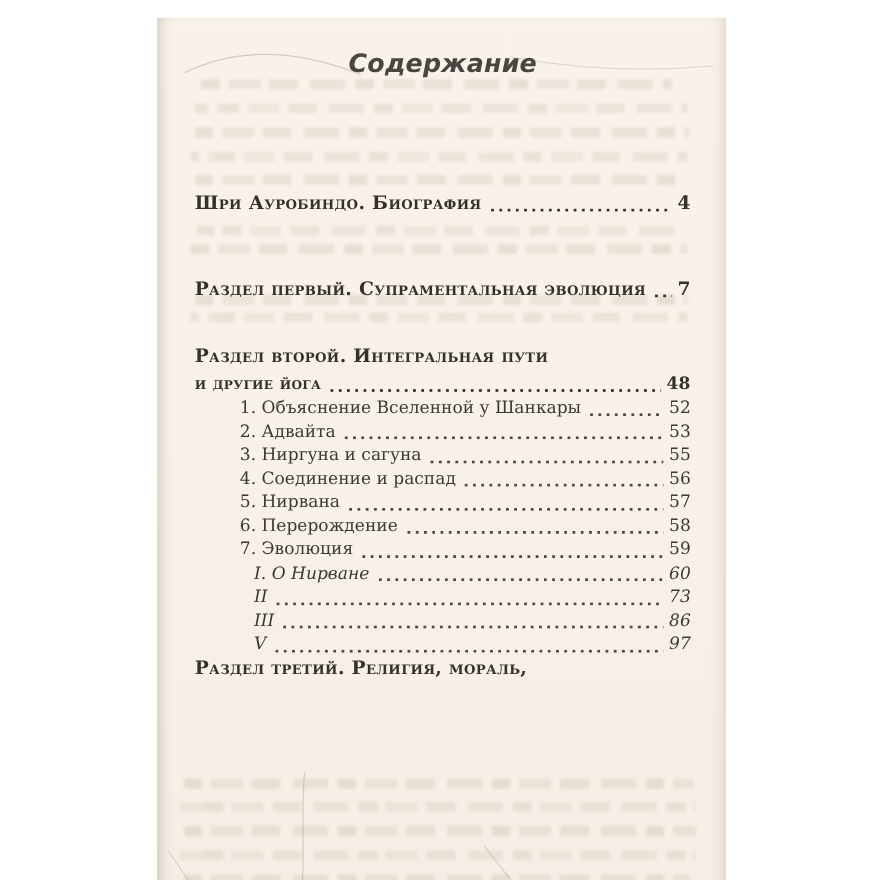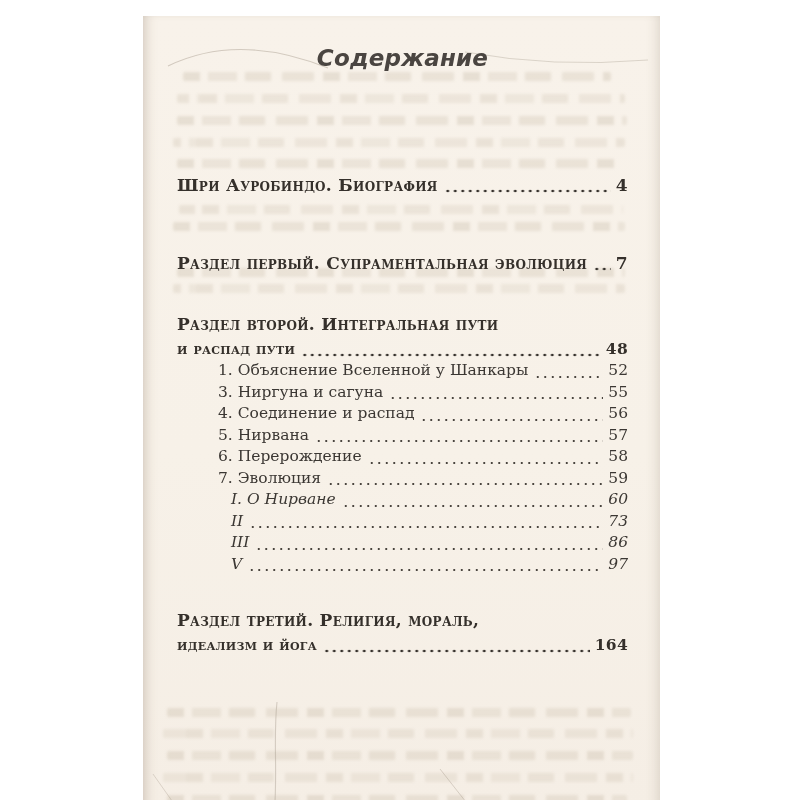--- a/index.html
+++ b/index.html
@@ -49,21 +49,21 @@
     font-variant:small-caps;font-weight:bold;
     font-size:17px;color:#35302b;letter-spacing:.3px;line-height:22px;
   }
   .section .leader{
     background-image:radial-gradient(circle,#35302b 1.35px,rgba(0,0,0,0) 1.6px);
     height:16px;
   }
   .sec-bio{margin-top:100px;}
   .sec-one{margin-top:56px;}
   .sec-two{margin-top:39px;}
-  .sec-three{margin-top:34px;}
+  .sec-three{}
   .twoline .l1{line-height:23.5px;}
   .twoline .row{line-height:23.5px;}
   .item{padding-left:41px;}
   .roman{padding-left:54px;font-style:italic;}
 </style>
 </head>
 <body>
 
 <div class="scan">
   <div class="page">
@@ -103,30 +103,35 @@
 
       <div class="row section sec-one">
         <span class="lbl">Раздел первый. Супраментальная эволюция</span>
         <span class="leader"></span>
         <span class="pg">7</span>
       </div>
 
       <div class="section twoline sec-two">
         <div class="l1">Раздел второй. Интегральная пути</div>
         <div class="row">
-          <span class="lbl">и распад пути</span>
+          <span class="lbl">и другие йога</span>
           <span class="leader"></span>
           <span class="pg">48</span>
         </div>
       </div>
 
       <div class="row item">
         <span class="lbl">1. Объяснение Вселенной у Шанкары</span>
         <span class="leader"></span>
         <span class="pg">52</span>
+      </div>
+      <div class="row item">
+        <span class="lbl">2. Адвайта</span>
+        <span class="leader"></span>
+        <span class="pg">53</span>
       </div>
       <div class="row item">
         <span class="lbl">3. Ниргуна и сагуна</span>
         <span class="leader"></span>
         <span class="pg">55</span>
       </div>
       <div class="row item">
         <span class="lbl">4. Соединение и распад</span>
         <span class="leader"></span>
         <span class="pg">56</span>
@@ -163,22 +168,17 @@
         <span class="pg">86</span>
       </div>
       <div class="row roman">
         <span class="lbl">V</span>
         <span class="leader"></span>
         <span class="pg">97</span>
       </div>
 
       <div class="section twoline sec-three">
         <div class="l1">Раздел третий. Религия, мораль,</div>
-        <div class="row">
-          <span class="lbl">идеализм и йога</span>
-          <span class="leader"></span>
-          <span class="pg">164</span>
-        </div>
       </div>
 
     </div>
   </div>
 </div>
 
 </body></html>

